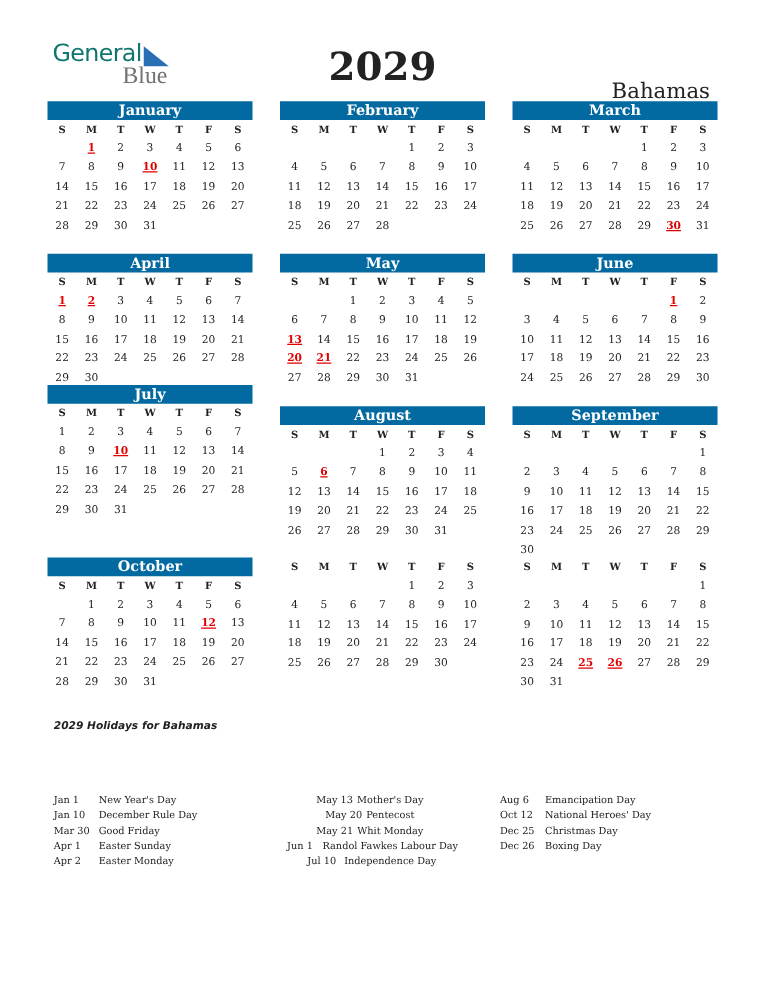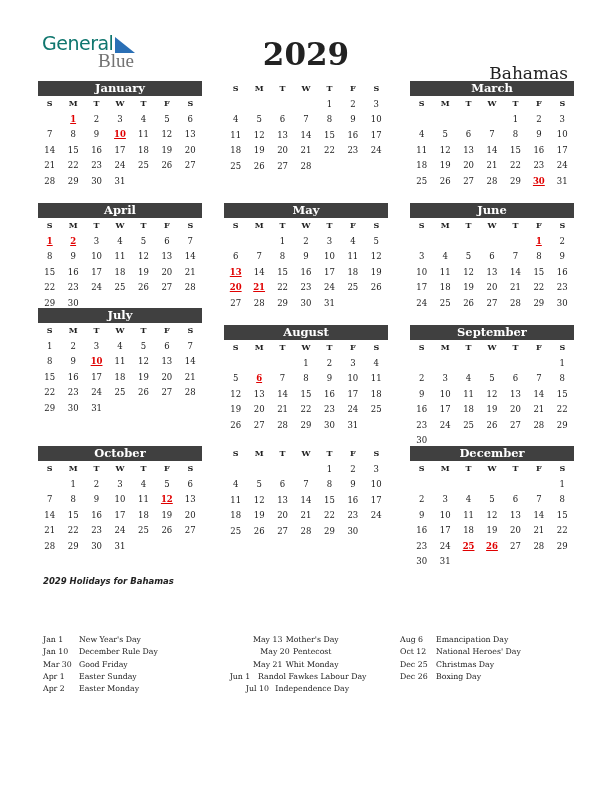--- a/index.html
+++ b/index.html
@@ -4,21 +4,21 @@
 <style>
   html,body{margin:0;padding:0;background:#fff;}
   body{width:612px;height:792px;position:relative;font-family:"DejaVu Serif",serif;color:#222;overflow:hidden;}
   .logo{position:absolute;left:42px;top:34px;}
   .logo .g{font-family:"DejaVu Sans",sans-serif;font-size:19px;color:#0f766e;letter-spacing:-0.5px;line-height:19px;}
   .logo .b{font-family:Liberation Serif, serif;font-size:19px;color:#737373;position:absolute;left:56px;top:17px;line-height:19px;}
   .logo .tri{position:absolute;left:73px;top:3px;width:0;height:0;border-left:20px solid #2a6fb5;border-top:16px solid transparent;}
   .year{position:absolute;left:0;width:612px;top:36px;text-align:center;font-size:31px;font-family:"DejaVu Serif",serif;color:#222;font-weight:bold;}
   .country{position:absolute;right:44px;top:50px;font-size:17px;margin-top:13px;}
   .month{position:absolute;width:164px;}
-  .mhead{background:#404040;color:#fff;font-weight:bold;font-size:11.5px;text-align:center;height:15px;line-height:15px;}
+  .mhead{background:#0369a1;color:#fff;font-weight:bold;font-size:11.5px;text-align:center;height:15px;line-height:15px;}
   .grid{display:grid;grid-template-columns:repeat(7,1fr);font-size:8.5px;text-align:center;}
   .grid span{height:15.5px;line-height:15.5px;}
   .dow{font-weight:bold;font-size:8px;}
   .hol{color:#e00000;font-weight:bold;text-decoration:underline;}
   .hl{position:absolute;left:43px;top:576px;font-family:"DejaVu Sans",sans-serif;font-weight:bold;font-size:8.5px;font-style:italic;}
   .hcol{position:absolute;top:590px;font-size:7.8px;margin-top:44px;}
   .hrow{height:12.3px;line-height:12.3px;white-space:nowrap;}
   .hd{display:inline-block;width:36px;}
 </style>
 </head>
@@ -71,20 +71,21 @@
         <span>25</span>
         <span>26</span>
         <span>27</span>
         <span>28</span>
         <span>29</span>
         <span>30</span>
         <span>31</span>
       </div>
     </div>
     <div class="month" style="left: 224px; top: 81px;">
+      <div class="mhead">February</div>
       <div class="grid">
         <span class="dow">S</span>
         <span class="dow">M</span>
         <span class="dow">T</span>
         <span class="dow">W</span>
         <span class="dow">T</span>
         <span class="dow">F</span>
         <span class="dow">S</span>
         <span></span>
         <span></span>
@@ -521,21 +522,20 @@
         <span>24</span>
         <span>25</span>
         <span>26</span>
         <span>27</span>
         <span>28</span>
         <span>29</span>
         <span>30</span>
       </div>
     </div>
     <div class="month" style="left: 410px; top: 446px;">
-      <div class="mhead">December</div>
       <div class="grid">
         <span class="dow">S</span>
         <span class="dow">M</span>
         <span class="dow">T</span>
         <span class="dow">W</span>
         <span class="dow">T</span>
         <span class="dow">F</span>
         <span class="dow">S</span>
         <span></span>
         <span></span>

